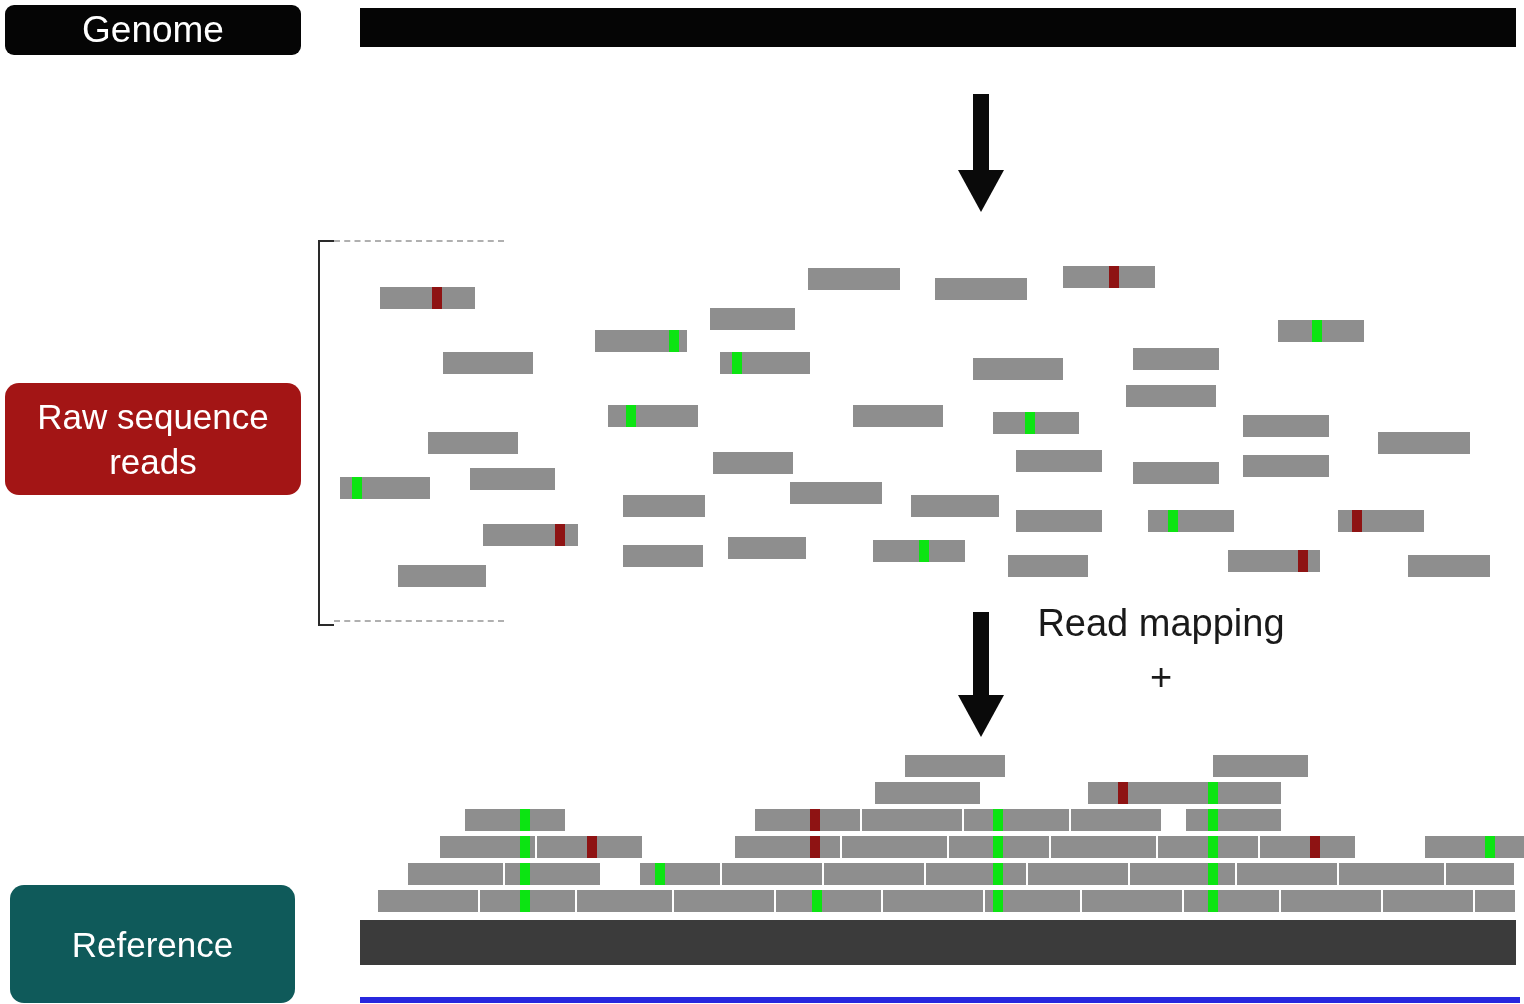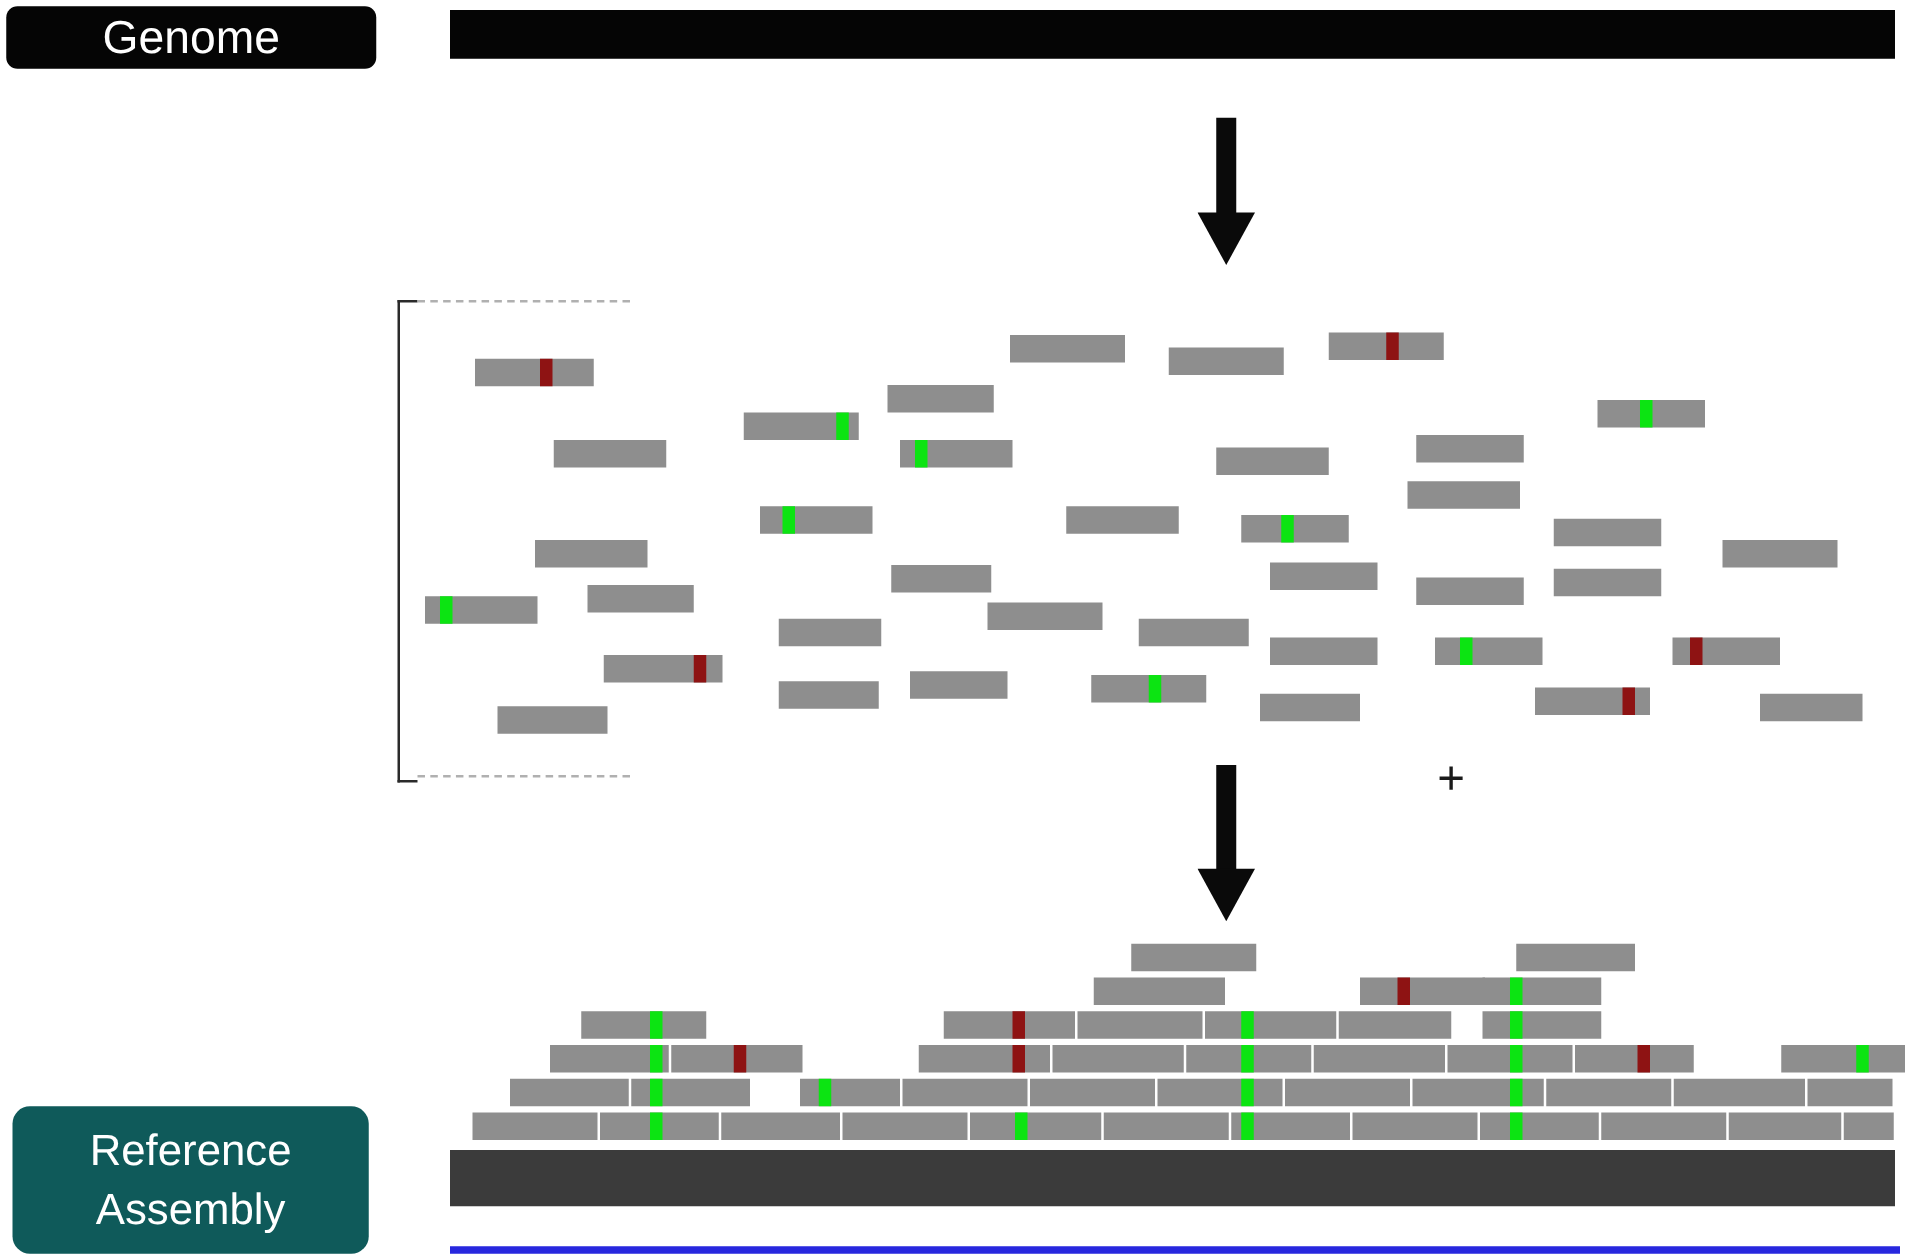--- a/index.html
+++ b/index.html
@@ -91,20 +91,24 @@
 
   <svg class="arrow" style="left:958px;top:94px;" width="46" height="118" viewBox="0 0 46 118">
     <rect x="15" y="0" width="16" height="78" fill="#0a0a0a"></rect>
     <polygon points="0,76 46,76 23,118" fill="#0a0a0a"></polygon>
   </svg>
 
   <div class="bracket"></div>
   <div class="dash dash-top"></div>
   <div class="dash dash-bottom"></div>
 
+  <div class="pill pill-raw">
+    <div>Raw sequence</div>
+    <div>reads</div>
+  </div>
 
   <div id="raw-reads-layer" class="layer">
       <div class="read" style="left: 380px; top: 287px; width: 95px;">
         <div class="mark" style="left: 52px; background: rgb(142, 19, 19);"></div>
       </div>
       <div class="read" style="left: 443px; top: 352px; width: 90px;"></div>
       <div class="read" style="left: 428px; top: 432px; width: 90px;"></div>
       <div class="read" style="left: 470px; top: 468px; width: 85px;"></div>
       <div class="read" style="left: 340px; top: 477px; width: 90px;">
         <div class="mark" style="left: 12px; background: rgb(12, 228, 18);"></div>
@@ -164,20 +168,21 @@
       </div>
       <div class="read" style="left: 1378px; top: 432px; width: 92px;"></div>
       <div class="read" style="left: 1408px; top: 555px; width: 82px;"></div>
     </div>
 
   <svg class="arrow" style="left:958px;top:612px;" width="46" height="125" viewBox="0 0 46 125">
     <rect x="15" y="0" width="16" height="85" fill="#0a0a0a"></rect>
     <polygon points="0,83 46,83 23,125" fill="#0a0a0a"></polygon>
   </svg>
   <div class="step-block">
+    <div>Read mapping</div>
     <div>+</div>
   </div>
 
   <div id="assembly-reads-layer" class="layer">
       <div class="read" style="left: 905px; top: 755px; width: 100px;"></div>
       <div class="read" style="left: 1213px; top: 755px; width: 95px;"></div>
       <div class="read" style="left: 875px; top: 782px; width: 105px;"></div>
       <div class="read" style="left: 1088px; top: 782px; width: 100px;">
         <div class="mark" style="left: 30px; background: rgb(142, 19, 19);"></div>
       </div>
@@ -259,18 +264,17 @@
       </div>
       <div class="read" style="left: 1281px; top: 890px; width: 100px;"></div>
       <div class="read" style="left: 1383px; top: 890px; width: 90px;"></div>
       <div class="read" style="left: 1475px; top: 890px; width: 40px;"></div>
     </div>
 
   <div class="reference-bar"></div>
 
   <div class="pill pill-assembly">
     <div>Reference</div>
-    <div>Assembly</div>
   </div>
 
   <div class="footer-line"></div>
 
 </div>
 
 </body></html>

